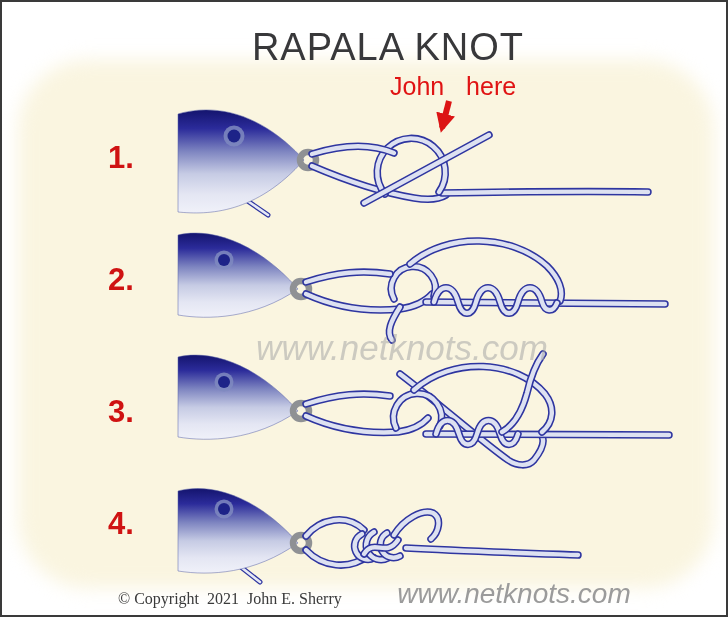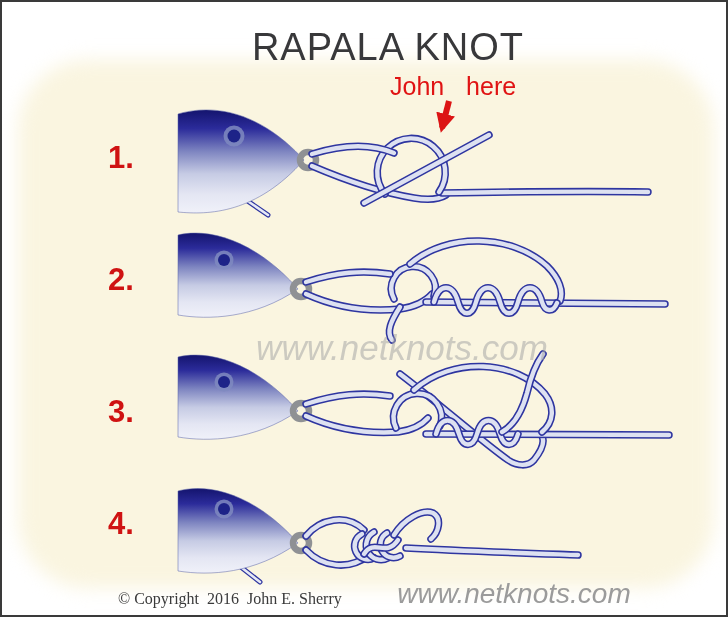--- a/index.html
+++ b/index.html
@@ -168,17 +168,17 @@
 
   <div class="txt" id="hold-here">John  here</div>
 
   <div class="txt step-num" id="step-num-1">1.</div>
   <div class="txt step-num" id="step-num-2">2.</div>
   <div class="txt step-num" id="step-num-3">3.</div>
   <div class="txt step-num" id="step-num-4">4.</div>
 
   <div class="txt" id="watermark-center">www.netknots.com</div>
 
-  <div class="txt" id="copyright">© Copyright  2016  John E. Sherry</div>
+  <div class="txt" id="copyright">© Copyright  2021  John E. Sherry</div>
 
   <div class="txt" id="site-url">www.netknots.com</div>
 
 </div>
 
 </body></html>

